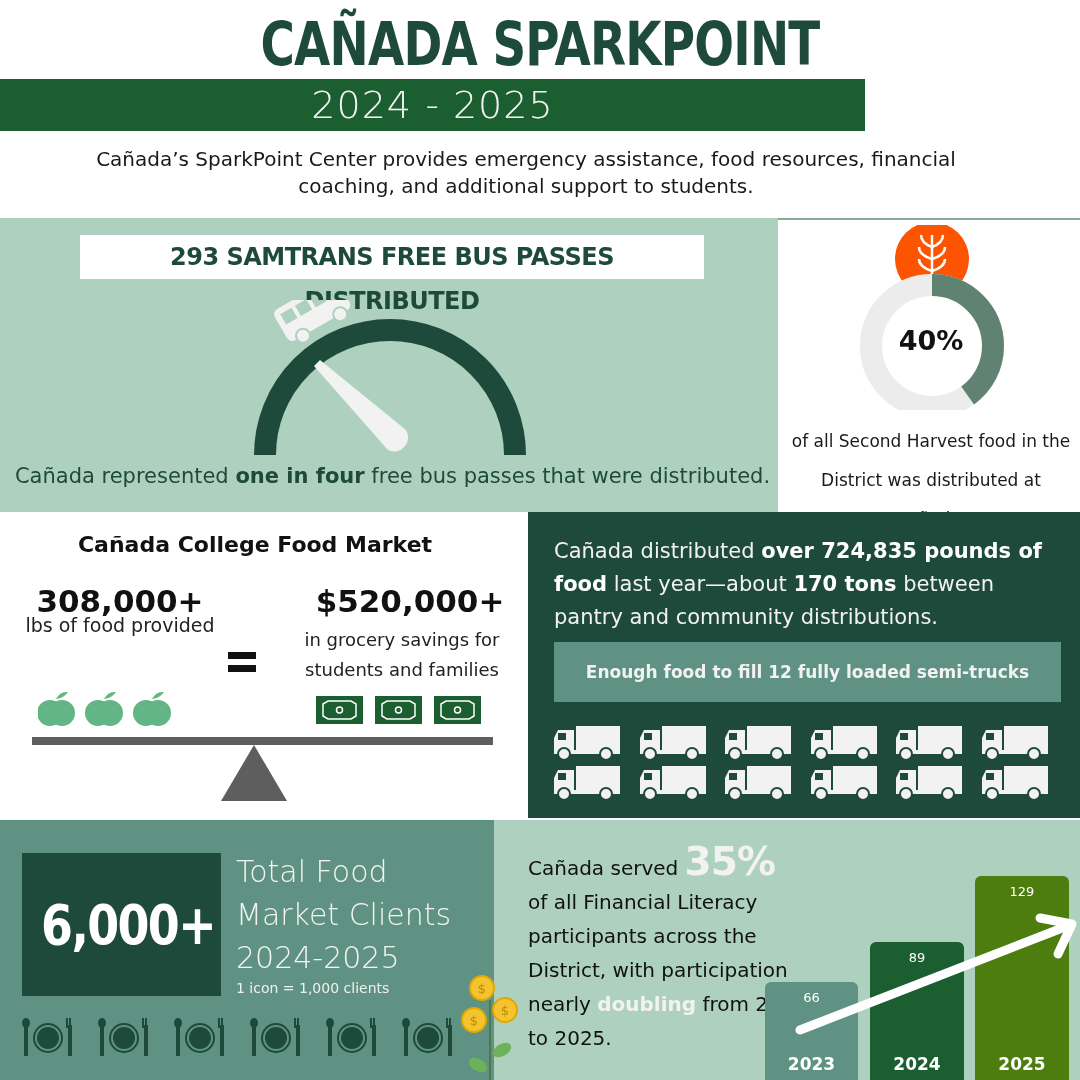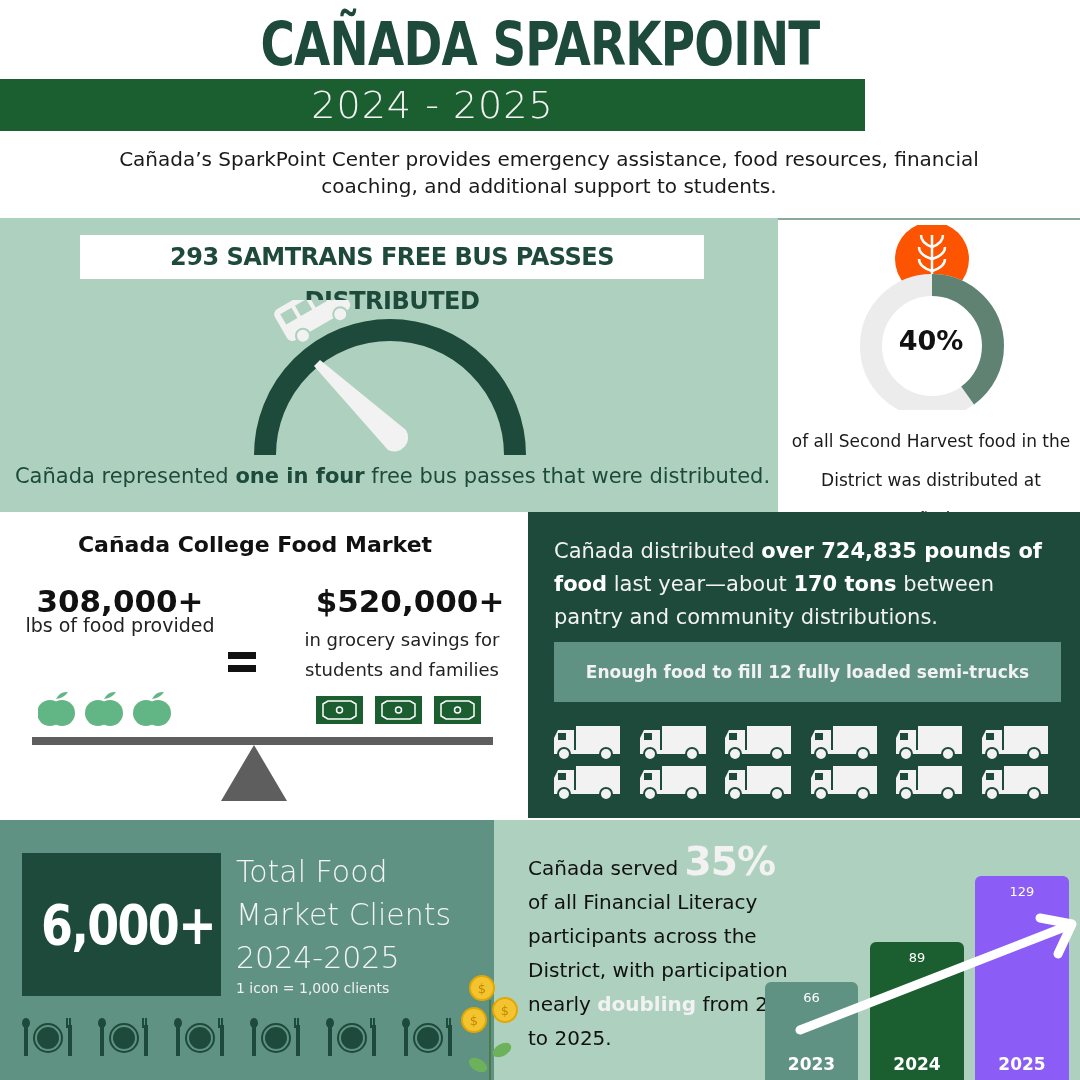--- a/index.html
+++ b/index.html
@@ -2,21 +2,21 @@
 <html><head>
 <meta charset="utf-8">
 <style>
   * { box-sizing: border-box; margin: 0; padding: 0; }
   body { width: 1080px; height: 1080px; overflow: hidden; background: #ffffff; font-family: "Liberation Sans", sans-serif; position: relative; }
   .abs { position: absolute; }
 
   
   .title { left: 0; top: 8px; width: 1080px; text-align: center; font-family: "DejaVu Sans", sans-serif; font-weight: bold; font-size: 60px; color: #1e4a3b; letter-spacing: -1px; transform: scaleX(0.78); transform-origin: center; line-height: 72px; }
   .year-band { left: 0; top: 79px; width: 865px; height: 52px; background: #1b5e30; color: #f2f2f2; text-align: center; font-size: 38px; line-height: 52px; letter-spacing: 1px; font-family: "DejaVu Sans", sans-serif; font-weight: 300; }
-  .intro { left: 99px; top: 146px; width: 900px; text-align: center; font-size: 20px; line-height: 27px; color: #1a1a1a; font-family: "DejaVu Sans", sans-serif; }
+  .intro { left: 76px; top: 146px; width: 900px; text-align: center; font-size: 20px; line-height: 27px; color: #1a1a1a; font-family: "DejaVu Sans", sans-serif; }
 
   
   .bus-panel { left: 0; top: 218px; width: 778px; height: 294px; background: #aed1bf; }
   .bus-headline { left: 80px; top: 235px; width: 624px; height: 44px; background: #ffffff; color: #1e4a3b; font-weight: bold; font-size: 24px; line-height: 44px; text-align: center; font-family: "DejaVu Sans", sans-serif; letter-spacing: -0.5px; }
   .bus-caption { left: 0; top: 464px; width: 785px; text-align: center; font-size: 21px; color: #1e4a3b; font-family: "DejaVu Sans", sans-serif; }
   .bus-caption b { font-weight: bold; }
 
   
   .donut-panel { left: 778px; top: 218px; width: 302px; height: 294px; background: #ffffff; border-top: 2px solid #88a898; }
   .donut-pct { left: 880px; top: 325px; width: 102px; text-align: center; font-size: 27px; font-weight: bold; color: #111; font-family: "DejaVu Sans", sans-serif; }
@@ -264,20 +264,20 @@
 <div class="abs fin-text"><span>Cañada served </span><span class="fin-big">35%</span><br><span> of all Financial Literacy participants across the District, with participation nearly </span><b>doubling</b><span> from 2023 to 2025.</span></div>
 
 <div class="bar" style="left:765px;top:982px;width:93px;height:98px;background:#5f9282;">
     <span class="val">66</span>
     <span class="yr">2023</span>
   </div>
 <div class="bar" style="left:870px;top:942px;width:94px;height:138px;background:#1b5e30;">
     <span class="val">89</span>
     <span class="yr">2024</span>
   </div>
-<div class="bar" style="left:975px;top:876px;width:94px;height:204px;background:#8b5cf6;">
+<div class="bar" style="left:975px;top:876px;width:94px;height:204px;background:#4d7c0f;">
     <span class="val">129</span>
     <span class="yr">2025</span>
   </div>
 <svg class="abs" style="left:790px;top:910px;" width="290" height="130">
   <path d="M10 120 L280 15" stroke="#ffffff" stroke-width="9" stroke-linecap="round"></path>
   <path d="M250 8 L282 14 L268 44" fill="none" stroke="#ffffff" stroke-width="9" stroke-linecap="round" stroke-linejoin="round"></path>
 </svg>
 
 </body></html>

